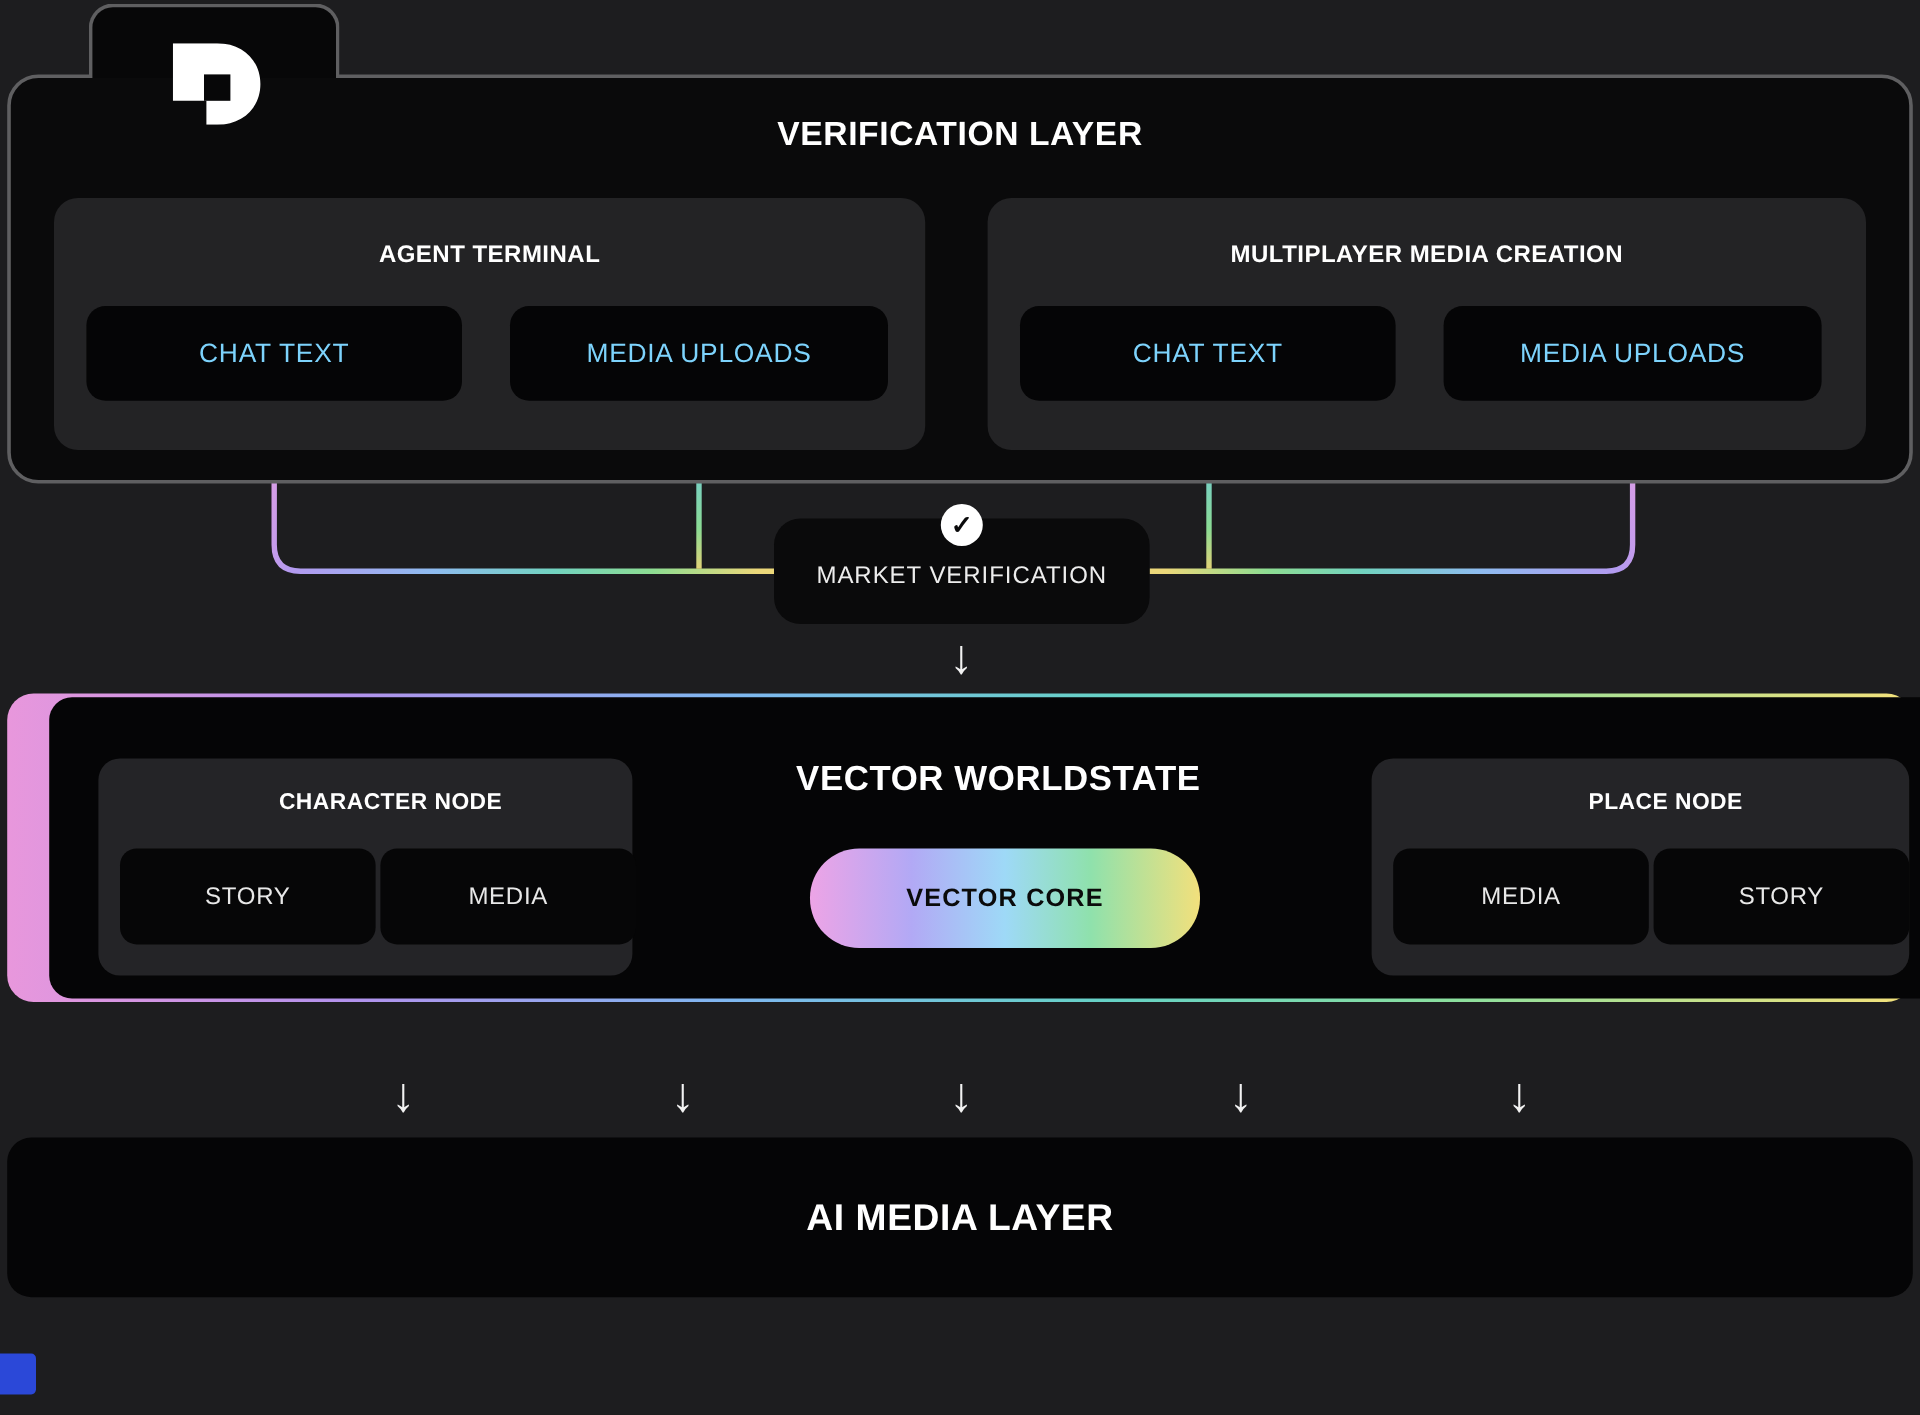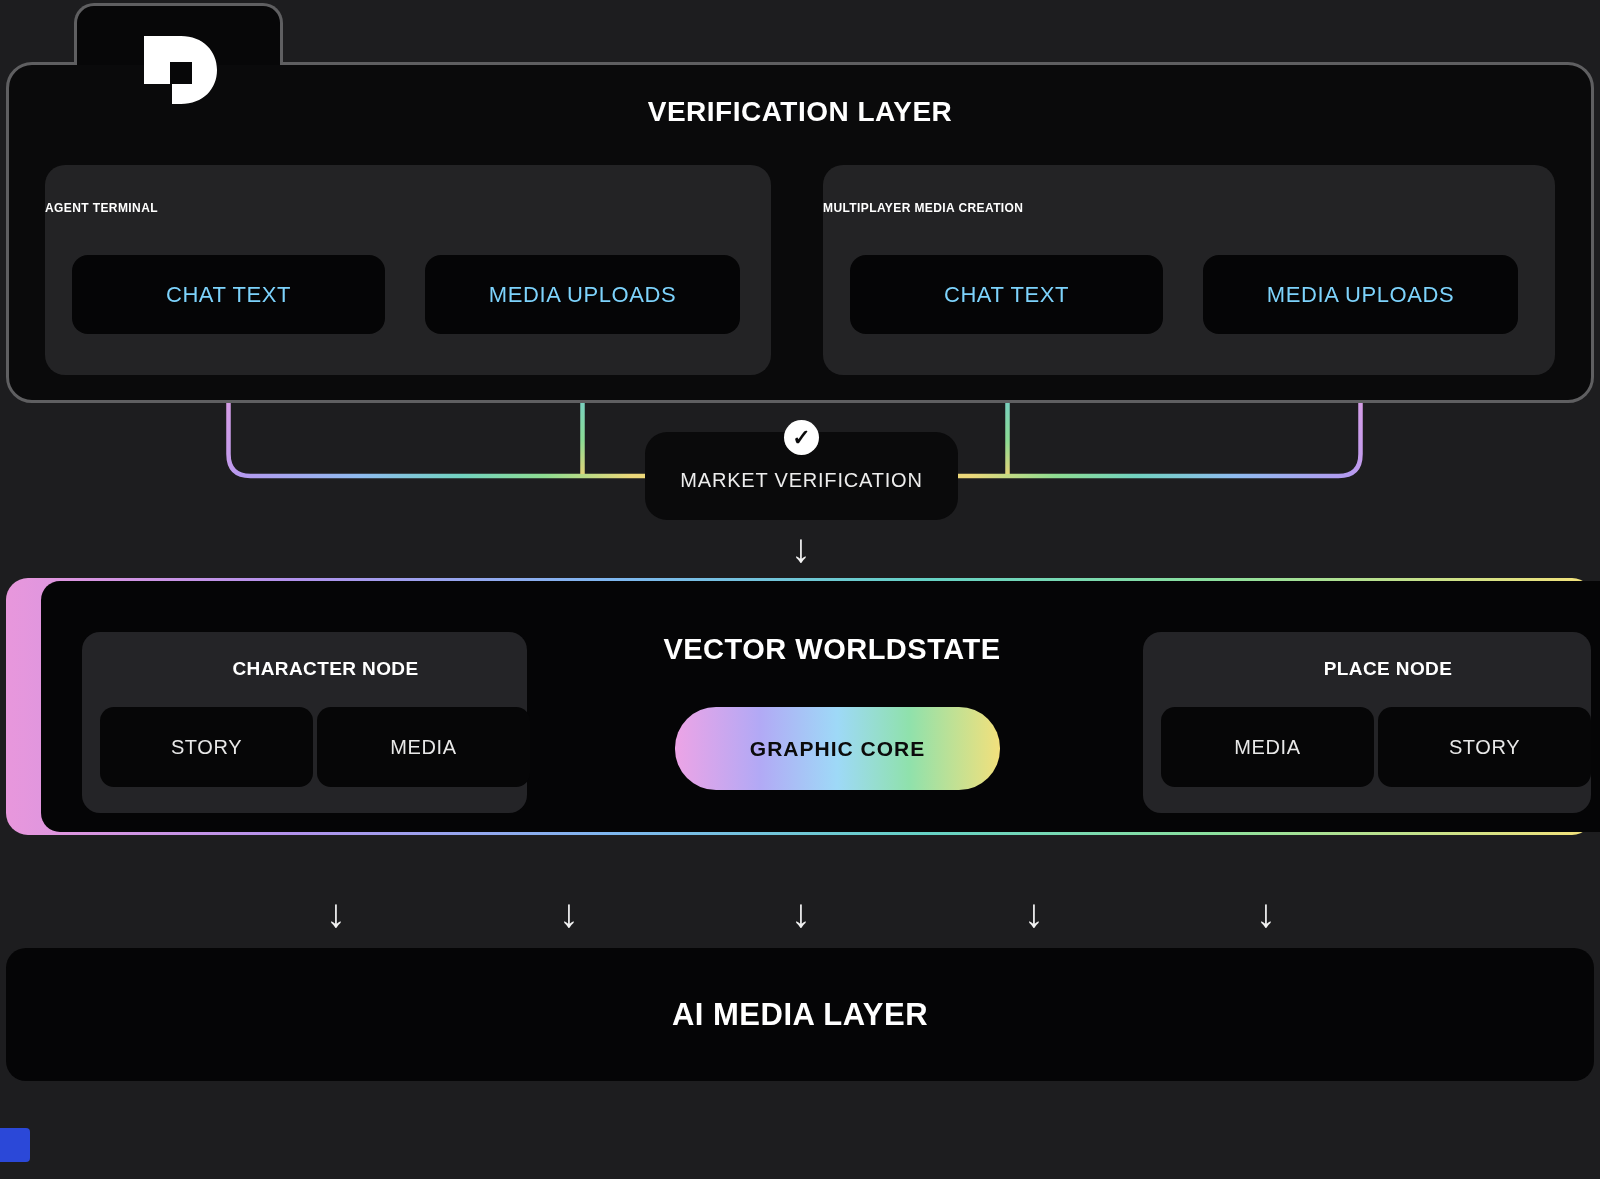--- a/index.html
+++ b/index.html
@@ -35,22 +35,22 @@
     z-index:3;
   }
   .panel {
     top:165px; height:210px;
     background:#232325; border-radius:20px; z-index:3;
   }
   .panel-left  { left:45px;  width:726px; }
   .panel-right { left:823px; width:732px; }
   .panel-title {
     position:absolute; left:0; top:36px; width:100%;
-    text-align:left; color:#ffffff;
-    font-size:12px; font-weight:bold; letter-spacing:0.4px;
+    text-align:center; color:#ffffff;
+    font-size:20px; font-weight:bold; letter-spacing:0.4px;
   }
   .chip {
     position:absolute; top:90px; height:79px;
     background:#050506; border-radius:16px;
     display:flex; align-items:center; justify-content:center;
     color:#7dd3fc; font-size:22px; letter-spacing:0.6px;
   }
   .chip-a { left:27px;  width:313px; }
   .chip-b { left:380px; width:315px; }
 
@@ -233,21 +233,21 @@
         <div class="node-title">CHARACTER NODE</div>
         <div class="node-chip nc-a">
           <span>STORY</span>
         </div>
         <div class="node-chip nc-b">
           <span>MEDIA</span>
         </div>
       </div>
 
       <div class="core-pill">
-        <span>GRAPHIC CORE</span>
+        <span>VECTOR CORE</span>
       </div>
 
       <div class="node node-right">
         <div class="node-title">PLACE NODE</div>
         <div class="node-chip nc-a">
           <span>MEDIA</span>
         </div>
         <div class="node-chip nc-b">
           <span>STORY</span>
         </div>

